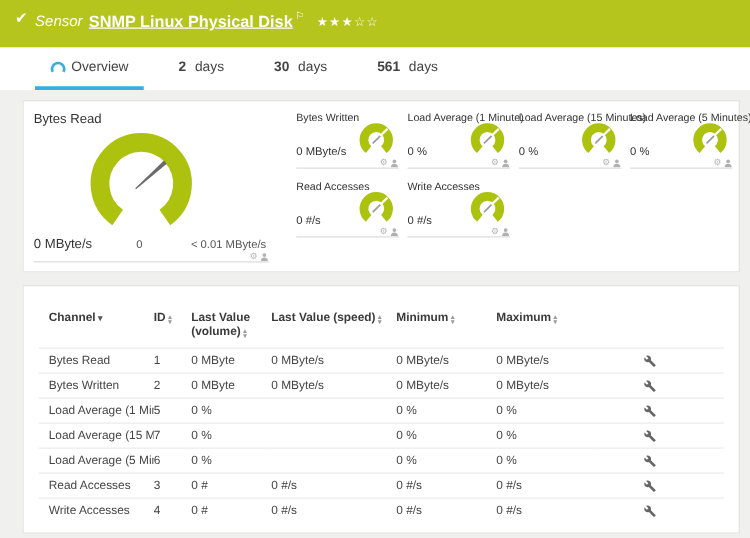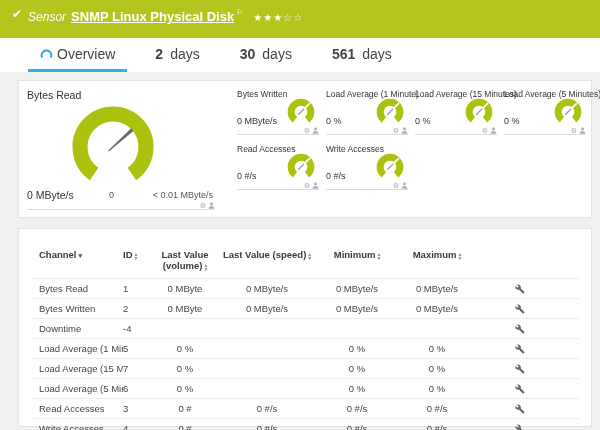--- a/index.html
+++ b/index.html
@@ -12,21 +12,21 @@
   .topbar .check { font-size:12px; margin:2px 6px 0 2px; }
   .title-line { line-height:15px; }
   .kind { font-style:italic; font-size:12px; margin-right:5px; }
   .sensor-title { font-weight:bold; font-size:13px;text-decoration:underline; }
   .flag-sup { font-size:8px; vertical-align:super; margin-left:2px; }
   .stars { font-size:10px; letter-spacing:1px; margin-left:10px; cursor:pointer; }
   .status-ok { font-size:10px; font-weight:bold; margin-top:1px; }
 
   
   .tabs { height:34px; background:#fff; display:flex; align-items:stretch; padding-left:28px; gap:16px; }
-  .tab { display:flex; align-items:center; gap:4px; font-size:14px; color:#444; border-bottom:3px solid transparent; padding:0 12px; cursor:pointer; white-space:nowrap; }
+  .tab { display:flex; align-items:center; gap:4px; font-size:11px; color:#444; border-bottom:3px solid transparent; padding:0 12px; cursor:pointer; white-space:nowrap; }
   .tab.active { border-bottom-color:#36aee2; }
   .tab .num { font-weight:bold; margin-right:3px; }
   .tab svg { flex:0 0 auto; }
 
   
   .card { position:absolute; left:18px; width:574px; background:#fff; border:1px solid #e3e3e3; }
   .card.gauges { top:80px; height:138px; padding:8px; }
   .card.table-card { top:228px; height:199px; padding:0 12px; }
 
   
@@ -45,21 +45,21 @@
   .small-grid { position:absolute; left:218px; top:8px; width:348px; display:grid; grid-template-columns:repeat(4, 82px); column-gap:7px; row-gap:9px; }
   .s-unit { position:relative; height:46px; }
   .s-label { position:absolute; top:0; left:0; font-size:8.5px; color:#333; white-space:nowrap; z-index:2; }
   .s-gauge { position:absolute; top:7px; right:1px; }
   .s-value { position:absolute; bottom:9px; left:0; font-size:9px; color:#333; }
   .s-unit .uline { position:absolute; bottom:0; left:0; right:0; height:8px; }
 
   
   table { width:100%; border-collapse:collapse; table-layout:fixed; margin-top:20px; }
   th { font-size:9.5px; font-weight:bold; color:#3a3a3a; text-align:left; vertical-align:top; padding-bottom:7px; cursor:pointer; }
-  th.r, td.r { text-align:center; }
+  th.r, td.r { text-align:left; }
   td { font-size:9.5px; color:#454545; height:20px; }
   tbody tr { border-top:1px solid #ececec; }
   td.ch { padding-left:8px; white-space:nowrap; overflow:hidden; }
   th.ch-h { padding-left:8px; }
   .sort-caret { font-size:7px; color:#555; margin-left:2px; }
   .sort-both { display:inline-flex; flex-direction:column; font-size:5.5px; line-height:4px; color:#9a9a9a; vertical-align:2px; margin-left:2px; font-style:normal; }
   .sort-both i { font-style:normal; }
   td.act svg { margin-left:38px; display:block; cursor:pointer; }
 </style>
 </head>
@@ -293,33 +293,20 @@
           <td class="r">0 MByte/s</td>
           <td class="r">0 MByte/s</td>
           <td class="r">0 MByte/s</td>
           <td class="act">
               <svg width="10" height="10" viewBox="0 0 24 24">
                 <path fill="#666" d="M22.7 19l-9.1-9.1c.9-2.3.4-5-1.5-6.9-2-2-5-2.4-7.4-1.3L9 6 6 9 1.6 4.7C.4 7.1.9 10.1 2.9 12.1c1.9 1.9 4.6 2.4 6.9 1.5l9.1 9.1c.4.4 1 .4 1.4 0l2.3-2.3c.5-.4.5-1.1.1-1.4z"></path>
               </svg>
             </td>
         </tr>
         <tr>
-          <td class="ch">Downtime</td>
-          <td>-4</td>
-          <td class="r"></td>
-          <td class="r"></td>
-          <td class="r"></td>
-          <td class="r"></td>
-          <td class="act">
-              <svg width="10" height="10" viewBox="0 0 24 24">
-                <path fill="#666" d="M22.7 19l-9.1-9.1c.9-2.3.4-5-1.5-6.9-2-2-5-2.4-7.4-1.3L9 6 6 9 1.6 4.7C.4 7.1.9 10.1 2.9 12.1c1.9 1.9 4.6 2.4 6.9 1.5l9.1 9.1c.4.4 1 .4 1.4 0l2.3-2.3c.5-.4.5-1.1.1-1.4z"></path>
-              </svg>
-            </td>
-        </tr>
-        <tr>
           <td class="ch">Load Average (1 Min...</td>
           <td>5</td>
           <td class="r">0 %</td>
           <td class="r"></td>
           <td class="r">0 %</td>
           <td class="r">0 %</td>
           <td class="act">
               <svg width="10" height="10" viewBox="0 0 24 24">
                 <path fill="#666" d="M22.7 19l-9.1-9.1c.9-2.3.4-5-1.5-6.9-2-2-5-2.4-7.4-1.3L9 6 6 9 1.6 4.7C.4 7.1.9 10.1 2.9 12.1c1.9 1.9 4.6 2.4 6.9 1.5l9.1 9.1c.4.4 1 .4 1.4 0l2.3-2.3c.5-.4.5-1.1.1-1.4z"></path>
               </svg>

